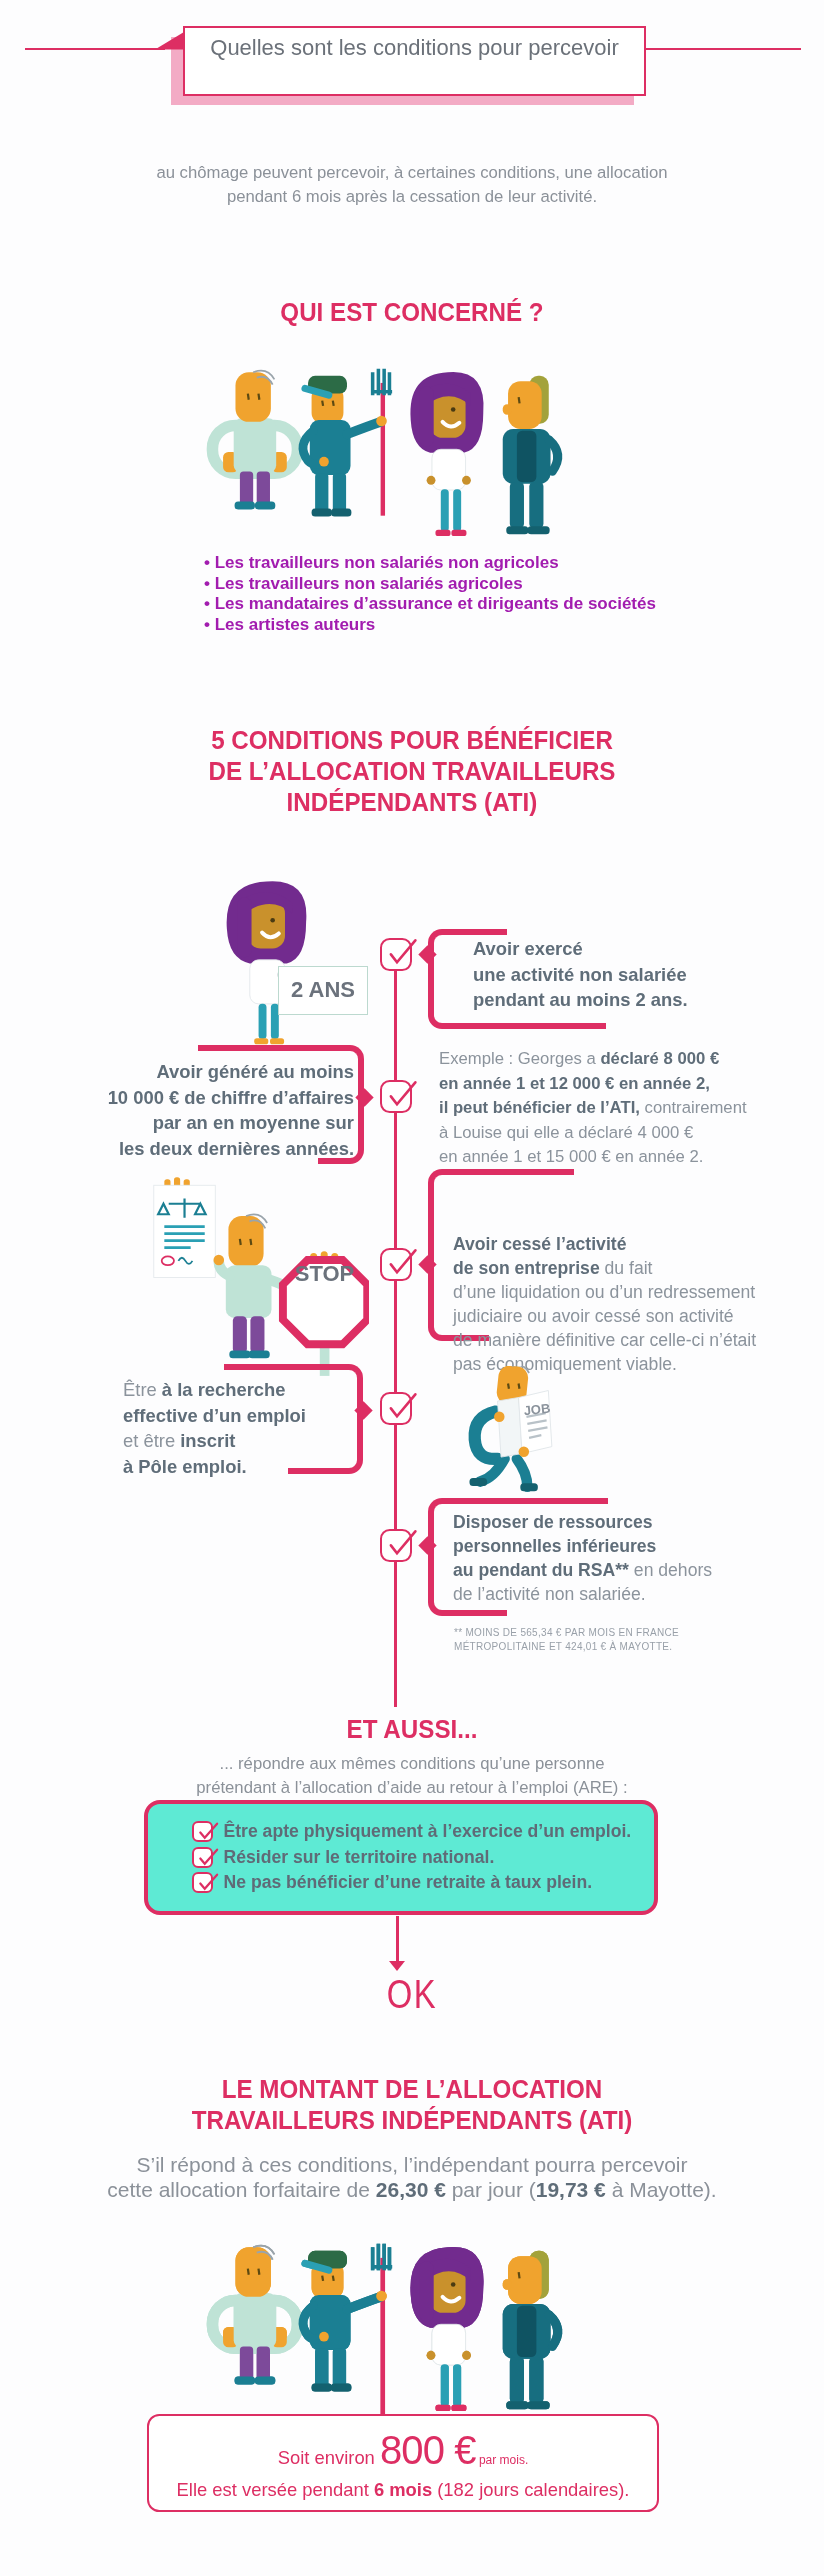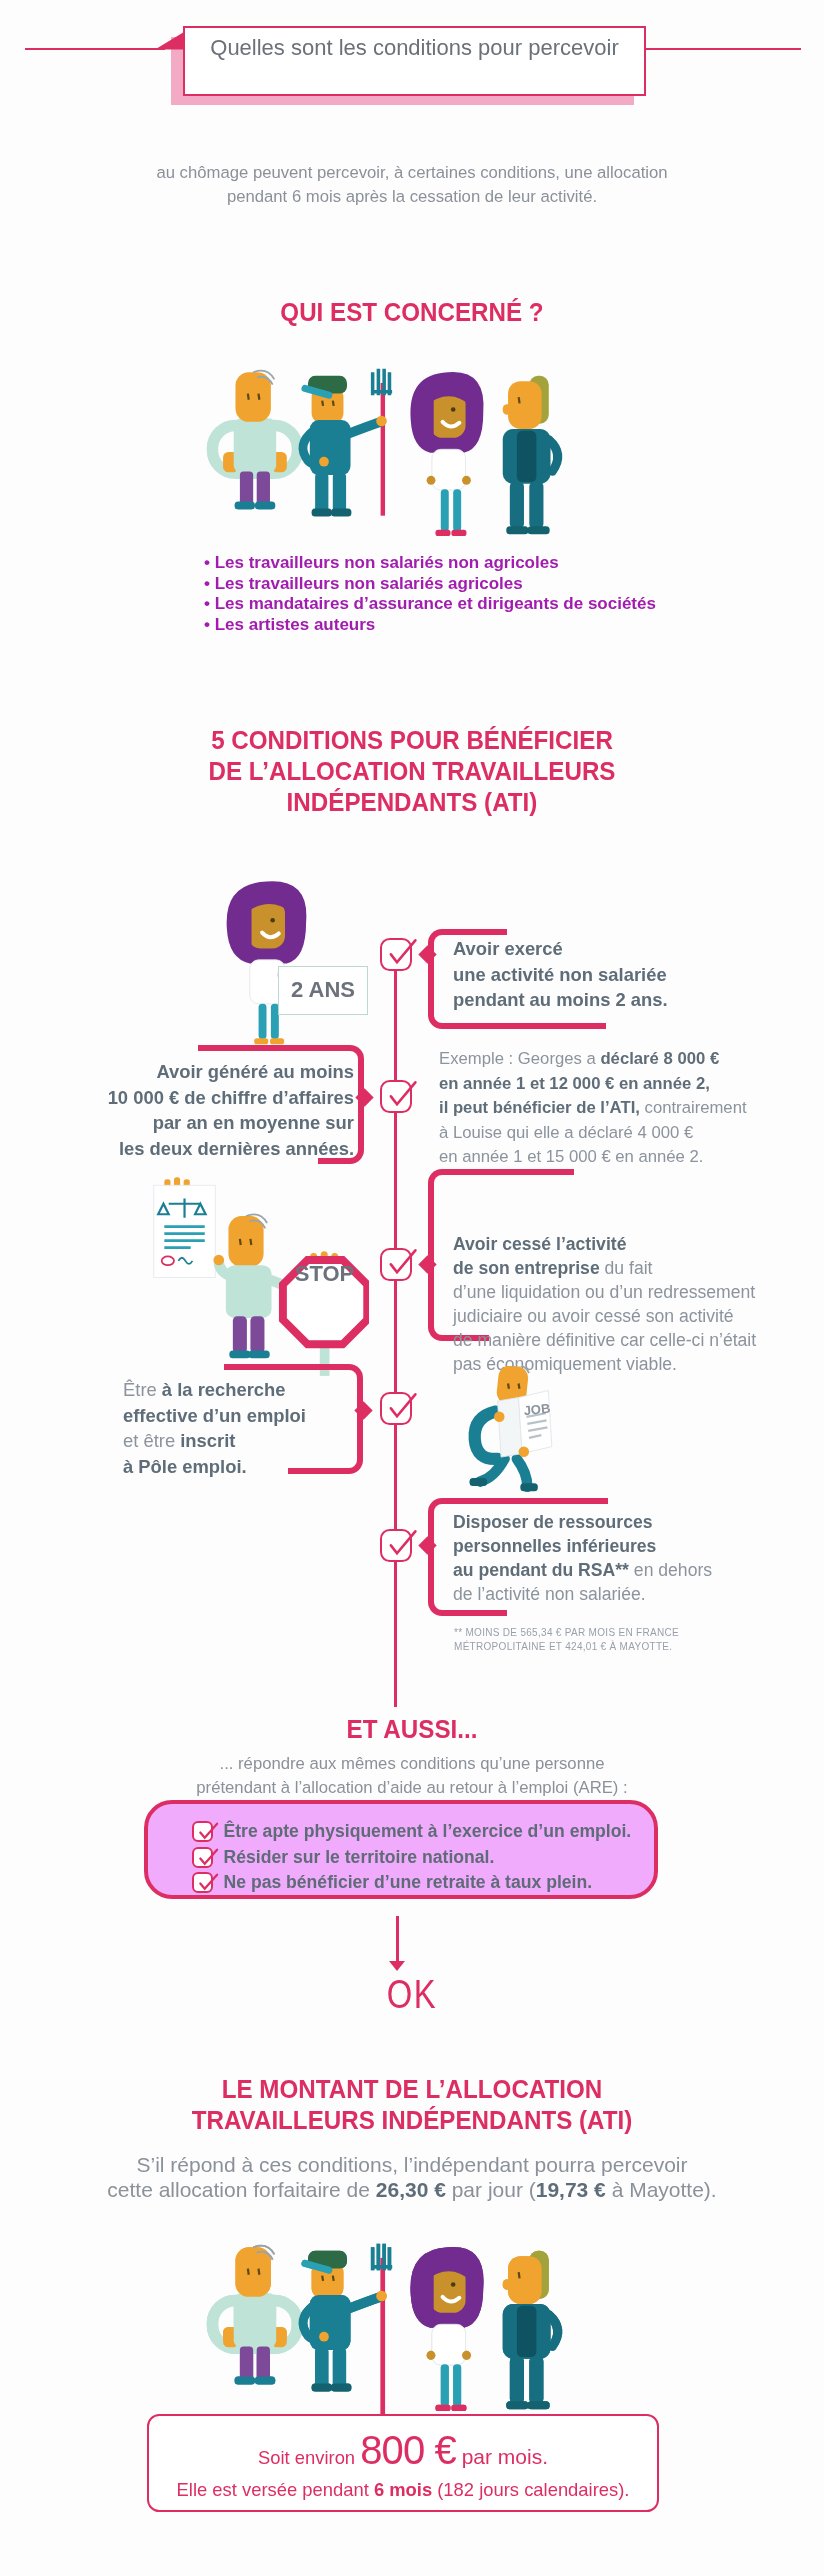--- a/index.html
+++ b/index.html
@@ -30,21 +30,21 @@
   .bk .a{left:-7px;}
   .bkl .t{right:0;top:0;height:52%;border-right:6.1px solid #dd2e63;border-top:6.1px solid #dd2e63;border-top-right-radius:14px;}
   .bkl .b2{right:0;bottom:0;height:52%;border-right:6.1px solid #dd2e63;border-bottom:6.1px solid #dd2e63;border-bottom-right-radius:14px;}
   .bkl .a{right:-7px;}
   .btxt{font-size:18.4px;line-height:25.5px;}
   .extxt{font-size:16.7px;line-height:24.6px;color:#8b939c;}
   .bullets{font-size:17px;line-height:20.6px;font-weight:bold;color:#a21caf;}
   .bullets div::before{content:"• ";}
   .foot{font-size:10px;line-height:14px;color:#99a0a9;letter-spacing:0.3px;}
   
-  .clbox{left:144px;top:1800px;width:514px;height:99px;background:#f0abfc;border:4.4px solid #dd2e63;border-radius:28px;box-sizing:border-box;padding:15px 0 0 44px;}
+  .clbox{left:144px;top:1800px;width:514px;height:115px;background:#5eead4;border:4.4px solid #dd2e63;border-radius:16px;box-sizing:border-box;padding:15px 0 0 44px;}
   .clrow{display:flex;align-items:center;gap:10.5px;height:25.5px;}
   .clrow .lbl{font-weight:bold;color:#5f6b77;font-size:17.6px;}
   .sign{left:278px;top:966px;width:88px;height:47px;background:#fff;border:1.8px solid #bcd9cf;z-index:4;
         color:#6b727c;font-weight:bold;font-size:22px;text-align:center;line-height:46px;}
   .okline{left:396px;top:1916px;width:2.6px;height:46px;background:#dd2e63;}
   .okhead{left:389px;top:1961px;width:0;height:0;border-left:8px solid transparent;border-right:8px solid transparent;border-top:10.5px solid #dd2e63;}
   .rbox{left:147px;top:2414px;width:512px;height:98px;background:#fff;border:2.6px solid #dd2e63;border-radius:12.3px;box-sizing:border-box;text-align:center;color:#dd2e63;z-index:2;}
   .stoplbl{left:285px;top:1261px;width:79px;text-align:center;font-weight:bold;font-size:22px;color:#6b727c;z-index:4;}
   .joblbl{left:517px;top:1402px;width:40px;text-align:center;font-weight:bold;font-size:13px;color:#8b939c;transform:rotate(-6deg);z-index:4;}
 </style>
@@ -186,21 +186,21 @@
     <rect x="41" y="182" width="16" height="7" rx="3" fill="#f0a32e"></rect>
     <rect x="59" y="182" width="16" height="7" rx="3" fill="#f0a32e"></rect>
   </svg>
   <div class="abs sign">2 ANS</div>
 
   <div class="abs bk" style="left:428px;top:929px;width:184px;height:100px;">
     <div class="t" style="width:79px;"></div>
       <div class="b2" style="width:178px;"></div>
       <div class="a" style="top:19.3px;"></div>
   </div>
-  <div class="abs btxt b" style="left:453px;top:936px;">
+  <div class="abs btxt b" style="left:473px;top:936px;">
     <div>Avoir exercé</div>
     <div>une activité non salariée</div>
     <div>pendant au moins 2 ans.</div>
   </div>
 
   <div class="abs extxt" style="left:439px;top:1047px;width:334px;">
     <div><span>Exemple : Georges a </span><span class="b">déclaré 8 000 €</span></div>
     <div class="b">en année 1 et 12 000 € en année 2,</div>
     <div><span class="b">il peut bénéficier de l’ATI,</span><span> contrairement</span></div>
     <div>à Louise qui elle a déclaré 4 000 €</div>
@@ -413,21 +413,21 @@
         <rect x="352" y="130" width="16" height="52" rx="5" fill="#176e80"></rect>
         <rect x="374" y="130" width="16" height="52" rx="5" fill="#176e80"></rect>
         <rect x="348" y="180" width="25" height="9" rx="4" fill="#14616f"></rect>
         <rect x="372" y="180" width="25" height="9" rx="4" fill="#14616f"></rect>
       </g>
     </g>
   </svg>
 
   <div class="abs rbox">
     <div style="margin-top:12.3px;">
-      <span style="font-size:18.4px;">Soit environ </span><span style="font-size:40px;letter-spacing:-0.9px;">800 €</span><span style="font-size:21px;"> par mois.</span>
+      <span style="font-size:18.4px;">Soit environ </span><span style="font-size:40px;letter-spacing:-0.9px;">800 €</span><span style="font-size:12px;"> par mois.</span>
     </div>
     <div style="margin-top:5.3px;font-size:18.4px;">
       <span>Elle est versée pendant </span><span style="font-weight:bold;">6 mois</span><span> (182 jours calendaires).</span>
     </div>
   </div>
 
 </div>
 
 
 </body></html>

